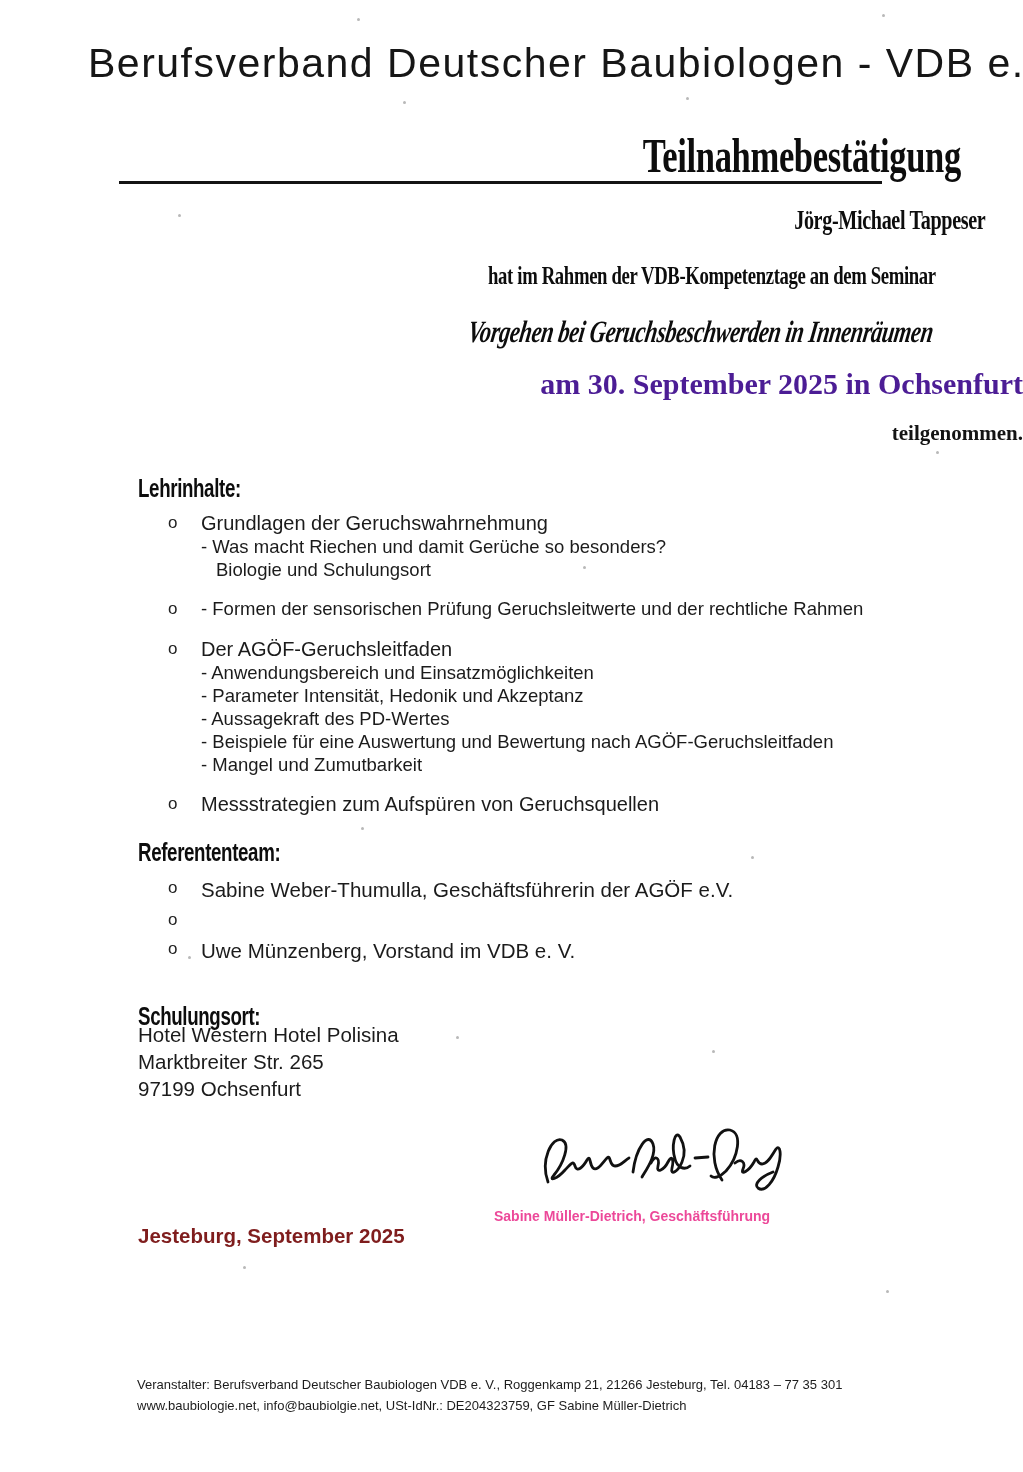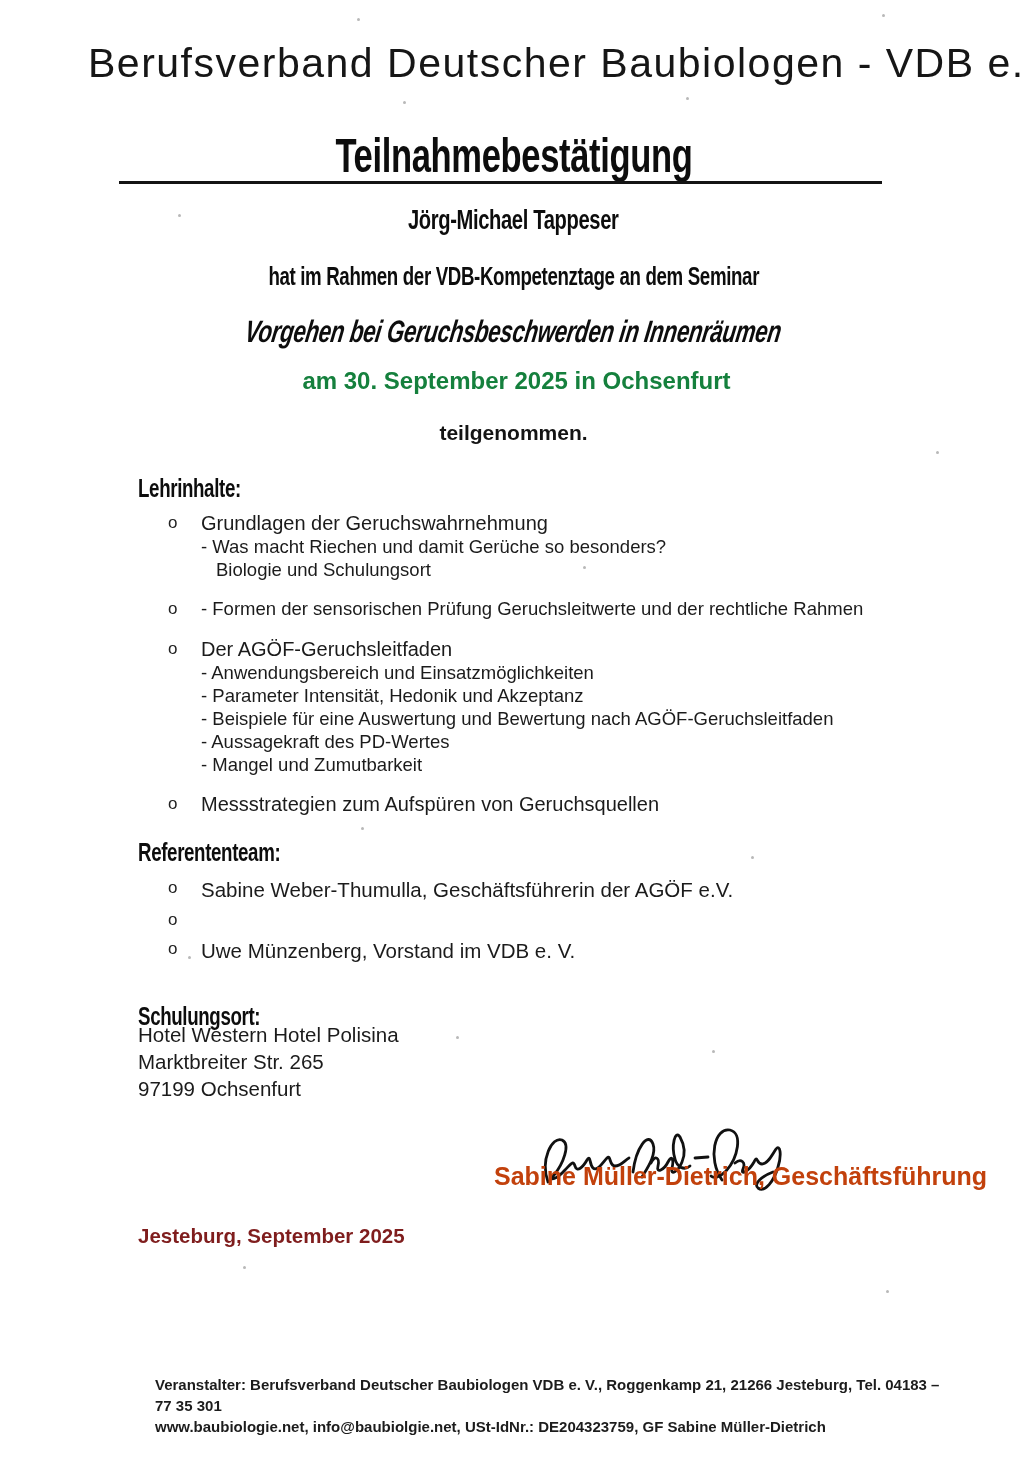--- a/index.html
+++ b/index.html
@@ -3,21 +3,21 @@
 <meta charset="utf-8">
 <style>
   html,body { margin:0; padding:0; background:#e8e8e8; }
   .page {
     position:relative; width:1023px; height:1472px; margin:0 auto;
     background:#ffffff; color:#1a1a1a; overflow:hidden;
     font-family:"Liberation Sans", sans-serif;
     -webkit-font-smoothing:antialiased;
   }
   .abs { position:absolute; }
-  .centered { left:4px; right:0; text-align:center; }
+  .centered { left:4px; right:0; text-align:right;font-family:Liberation Serif, serif; }
 
   .org-header {
     top:40px; left:88px; font-size:41px; letter-spacing:1.5px;
     font-weight:400; color:#161616; white-space:nowrap;
   }
 
   .cond {
     display:inline-block; font-weight:700; letter-spacing:-0.5px;
     transform:scaleX(0.72); transform-origin:50% 50%; white-space:nowrap;
     color:#0d0d0d;
@@ -25,21 +25,21 @@
   .cond-left { transform-origin:0 50%; }
   .cond-italic { transform:scaleX(0.72) skewX(-12deg); font-style:italic; }
 
   .doc-title { top:128px; font-size:48px; }
   .title-rule { top:181px; left:119px; width:763px; height:3px; background:#141414; }
 
   .participant { top:204px; font-size:28px; }
   .intro-line  { top:261px; font-size:26px; }
   .seminar-title { top:314px; font-size:31px; }
 
-  .date-line { top:367px; font-size:24px; font-weight:700; color:#15803d;margin-left:6px; }
+  .date-line { top:367px; font-size:30px; font-weight:700; color:#4c1d95;margin-left:6px; }
   .part-line { top:421px; font-size:21px; font-weight:700; color:#141414; }
 
   .sec-heading { font-size:26px; }
   .h-contents { top:473px; left:138px; }
   .h-speakers { top:837px; left:138px; }
   .h-venue    { top:1001px; left:138px; }
 
   .list { left:168px; width:720px; }
   .contents-list { top:511px; }
   .speakers-list { top:876px; }
@@ -53,23 +53,23 @@
 
   .speakers-list .item { margin-bottom:5px; }
   .speakers-list .item-body { font-size:20.5px; line-height:27px; }
 
   .venue-block { top:1021px; left:138px; font-size:20.5px; line-height:27px; color:#1b1b1b; }
 
   .signature-svg { top:1118px; left:532px; width:258px; height:84px; }
   .sig-stroke { fill:none; stroke:#111; stroke-width:2.8; stroke-linecap:round; stroke-linejoin:round; }
 
   .place-date { top:1224px; left:138px; font-size:20.5px; font-weight:600; color:#7f1d1d; }
-  .signer     { top:1162px; left:494px; font-size:25px; font-weight:600; color:#c2410c; }
-
-  .footer { top:1374px; left:155px; width:800px; font-size:15px; font-weight:700;
+  .signer     { top:1208px; left:494px; font-size:14px; font-weight:600; color:#ec4899; }
+
+  .footer { top:1374px; left:137px; width:800px; font-size:13px; font-weight:400;
             line-height:21px; color:#1c1c1c; }
 
   .speck { position:absolute; background:#9a9a9a; border-radius:50%; width:3px; height:3px; opacity:.7; }
 </style>
 </head>
 <body>
 
 <div class="page">
 
   <div class="speck" style="left:357px; top:18px;"></div>
@@ -131,22 +131,22 @@
         <div class="detail">- Formen der sensorischen Prüfung Geruchsleitwerte und der rechtliche Rahmen</div>
       </div>
     </div>
 
     <div class="item">
       <div class="marker">o</div>
       <div class="item-body">
         <div>Der AGÖF-Geruchsleitfaden</div>
         <div class="detail">- Anwendungsbereich und Einsatzmöglichkeiten</div>
         <div class="detail">- Parameter Intensität, Hedonik und Akzeptanz</div>
+        <div class="detail">- Aussagekraft des PD-Wertes</div>
         <div class="detail">- Beispiele für eine Auswertung und Bewertung nach AGÖF-Geruchsleitfaden</div>
-        <div class="detail">- Aussagekraft des PD-Wertes</div>
         <div class="detail">- Mangel und Zumutbarkeit</div>
       </div>
     </div>
 
     <div class="item">
       <div class="marker">o</div>
       <div class="item-body">
         <div>Messstrategien zum Aufspüren von Geruchsquellen</div>
       </div>
     </div>

